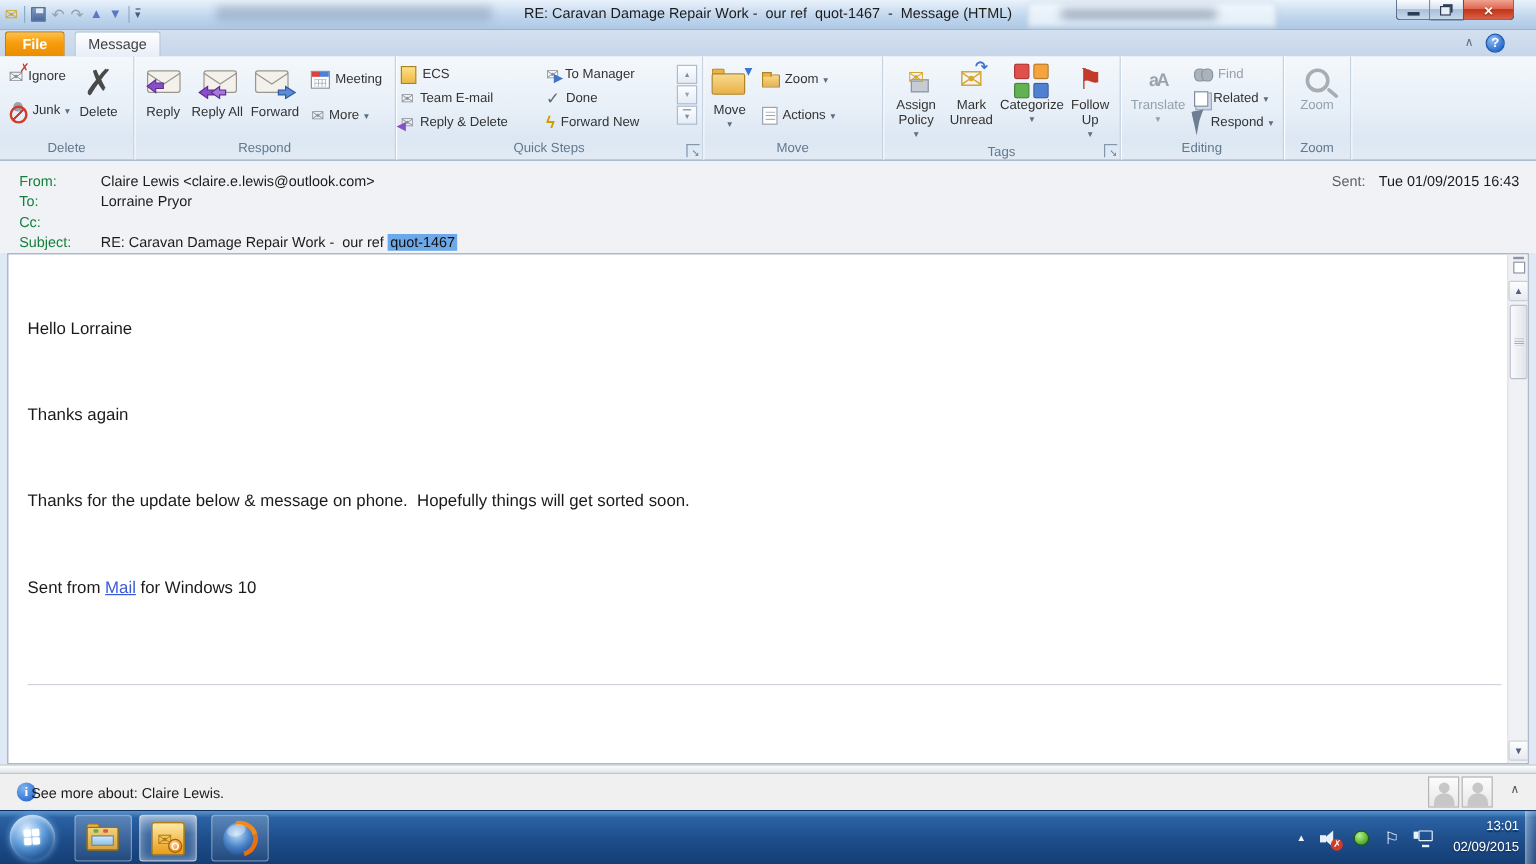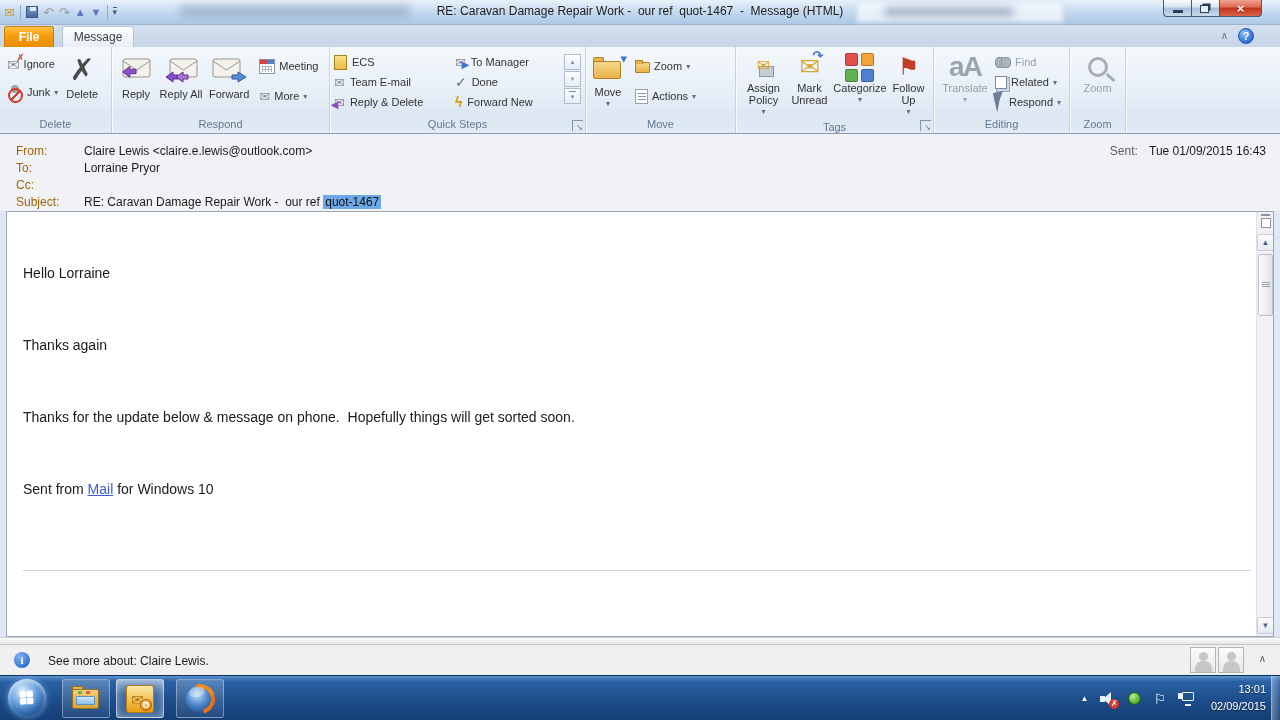--- a/index.html
+++ b/index.html
@@ -97,41 +97,41 @@
   .icon-folder-sm::before { content:""; position:absolute; left:-1px; top:-3px; width:6px; height:3px; background:#e9b24a; border:1px solid #b08424; border-bottom:none; }
   .icon-list { width:13px; height:15px; background:#fff; border:1px solid #98a2b0; position:relative; }
   .icon-list::before { content:""; position:absolute; left:2px; top:3px; width:8px; height:8px;
     background:linear-gradient(#8a94a2 1px,transparent 1px); background-size:8px 3px; }
   .icon-envstack { position:relative; width:20px; height:18px; }
   .icon-envstack::before { content:""; position:absolute; left:6px; top:8px; width:13px; height:9px; background:#c7ccd4; border:1px solid #8a94a2; }
   .icon-env-gold { font-size:16px; color:#d8a62c; line-height:1; position:relative; }
   .icon-cat { display:grid; grid-template-columns:13px 13px; grid-template-rows:13px 13px; gap:3px; }
   .icon-cat span { border-radius:2px; border:1px solid rgba(0,0,0,.25); }
   .icon-flag { font-size:24px; color:#c33b28; line-height:1; }
-  .icon-translate { font-size:28px; color:#9aa4ad; font-weight:bold; line-height:1; letter-spacing:-2px; }
+  .icon-translate { font-size:15px; color:#9aa4ad; font-weight:bold; line-height:1; letter-spacing:-2px; }
   .icon-binoc { width:16px; height:10px; position:relative; }
   .icon-binoc::before,.icon-binoc::after { content:""; position:absolute; top:0; width:8px; height:9px; border-radius:40%; background:#aab2bb; border:1px solid #8a929b; }
   .icon-binoc::before { left:0; } .icon-binoc::after { right:0; }
   .icon-pages { width:12px; height:13px; background:#fff; border:1px solid #7e8ba0; box-shadow:2px 2px 0 #cfd8e8,2px 2px 0 1px #9aa7ba; }
   .icon-cursor { width:0; height:0; border-left:5px solid #6f7e94; border-right:5px solid transparent; border-bottom:12px solid transparent; border-top:8px solid #6f7e94; transform:rotate(-12deg); }
   .icon-mag { width:14px; height:14px; border:3px solid #a8adb4; border-radius:50%; position:relative; }
   .icon-mag::after { content:""; position:absolute; left:9px; top:10px; width:8px; height:3px; background:#a8adb4; transform:rotate(40deg); border-radius:2px; }
   .icon-mag.big { width:20px; height:20px; }
   .icon-mag.big::after { left:14px; top:16px; width:11px; }
   .miniscroll { display:flex; flex-direction:column; gap:1px; margin-left:6px; margin-top:2px; }
   .miniscroll .mbtn { width:17px; height:16px; border:1px solid #aebccd; background:linear-gradient(#fdfeff,#e4ecf5);
     font-size:7px; color:#7d8b9c; display:flex; align-items:center; justify-content:center; flex-direction:column; }
   .mbtn .bar { width:7px; height:1px; background:#7d8b9c; margin-bottom:1px; }
   .qs-item { display:flex; align-items:center; gap:5px; font-size:11px; color:#333; height:20px; white-space:nowrap; }
   svg { display:block; }
 
   
   #msghdr { left:0; top:134px; width:1280px; height:77px; background:#f0f2f5; font-size:12px; }
   .hrow { position:absolute; left:16px; display:flex; }
-  .hlabel { width:68px; color:#a16207; }
+  .hlabel { width:68px; color:#15803d; }
   .hvalue { color:#1b1b1b; white-space:pre; }
   .hl { background:#6da8e8; color:#101010; padding:0 2px; }
   .sentrow { position:absolute; right:14px; top:10px; color:#1b1b1b; }
   .sentrow .hlabel { display:inline; color:#5f5f5f; margin-right:8px; width:auto; }
 
   
   #bodywrap { left:6px; top:211px; width:1268px; height:426px; background:#fff;
     border:1px solid #9aa7b8; overflow:hidden; }
   #bodycontent { position:absolute; left:0; top:0; right:18px; padding:16px 0 0 16px;
     font-size:14px; line-height:18px; color:#1a1a1a; white-space:pre-wrap; }
@@ -152,21 +152,21 @@
   .vs-top-icon .dash { width:9px; height:2px; background:#8b95a5; margin-bottom:2px; }
   .vs-top-icon .pg { width:10px; height:10px; border:1px solid #8b95a5; background:#fff; }
 
   
   #splitter { left:0; top:637px; width:1280px; height:8px;
     background:linear-gradient(#fdfdfd,#e3e5e8); border-top:1px solid #c9ccd1; border-bottom:1px solid #c2c6cc; }
   #peoplebar { left:0; top:645px; width:1280px; height:30px; background:#f0f0f0; }
   .info-ic { position:absolute; left:14px; top:7px; width:16px; height:16px; border-radius:50%;
     background:radial-gradient(circle at 35% 30%,#7fb3ef,#2f6fd0 75%); color:#fff; font-size:11px; font-weight:bold;
     font-family:"Liberation Serif",serif; display:flex; align-items:center; justify-content:center; }
-  .seemore { position:absolute; left:48px; top:9px; font-size:12px; color:#1b1b1b; }
+  .seemore { position:absolute; left:26px; top:9px; font-size:12px; color:#1b1b1b; }
   .avatar { position:absolute; top:2px; width:26px; height:26px; border:1px solid #b4b4b4;
     background:linear-gradient(#fcfcfc,#e8e8e8); }
   .avatar::before { content:""; position:absolute; left:8px; top:4px; width:9px; height:9px; border-radius:50%; background:#c7c7c7; }
   .avatar::after { content:""; position:absolute; left:4px; top:13px; width:17px; height:11px; border-radius:8px 8px 0 0; background:#c7c7c7; }
   .pp-chevron { position:absolute; right:14px; top:8px; font-size:10px; color:#555; }
 
   
   #taskbar { left:0; top:675px; width:1280px; height:45px;
     background:linear-gradient(#5b93cd,#2b62a4 12%,#1d4d8a 55%,#143e75); border-top:1px solid #0d2f5e; }
   .orb { position:absolute; left:8px; top:3px; width:38px; height:38px; border-radius:50%;

